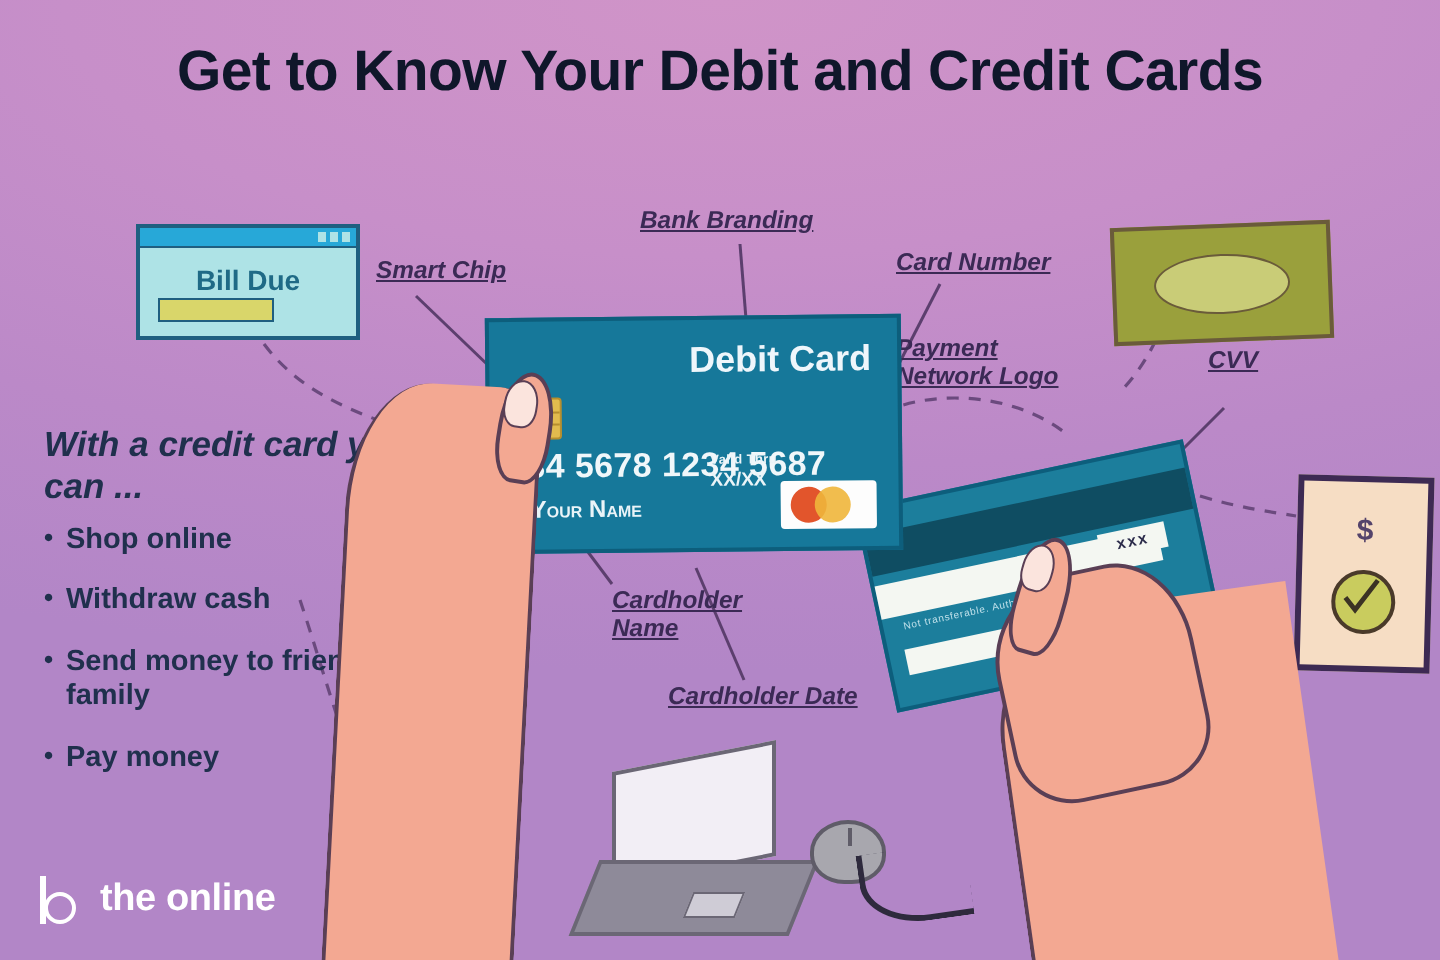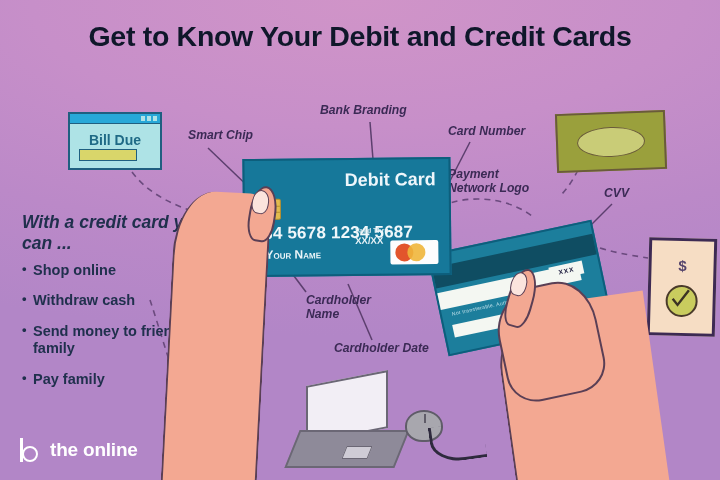--- a/index.html
+++ b/index.html
@@ -77,27 +77,28 @@
 
   
   .callout {
     position: absolute;
     font-size: 12.2px;
     font-style: italic;
     font-weight: bold;
     color: #3b2a55;
     line-height: 1.18;
     white-space: pre-line;
+    text-decoration: underline;
   }
 
   
   #bill-window {
     position: absolute;
     left: 68px; top: 112px;
-    width: 94px; height: 58px;
+    width: 112px; height: 58px;
     background: #aee3e6;
     border: 2.2px solid #1f5f80;
     box-sizing: border-box;
   }
   #bill-titlebar {
     height: 9px;
     background: #27a8d8;
     border-bottom: 1.6px solid #1f5f80;
     position: relative;
   }
@@ -511,29 +512,29 @@
         <path d="M7 14 L12 20 L23 5" stroke="#3b3324" stroke-width="2.4" fill="none"></path>
       </svg>
     </div>
   </div>
 
   <div id="lede">With a credit card you can ...</div>
   <ul id="bullets">
     <li>Shop online</li>
     <li>Withdraw cash</li>
     <li>Send money to friends and family</li>
-    <li>Pay family</li>
+    <li>Pay money</li>
   </ul>
 
   <div class="callout" style="left:188px; top:128px;">Smart Chip</div>
   <div class="callout" style="left:320px; top:103px;">Bank Branding</div>
   <div class="callout" style="left:448px; top:124px;">Card Number</div>
   <div class="callout" style="left:448px; top:167px;">Payment
 Network Logo</div>
-  <div class="callout" style="left:604px; top:186px;">CVV</div>
+  <div class="callout" style="left:604px; top:173px;">CVV</div>
   <div class="callout" style="left:306px; top:293px;">Cardholder
 Name</div>
   <div class="callout" style="left:334px; top:341px;">Cardholder Date</div>
 
   <div id="card-back">
     <div id="magstripe"></div>
     <div id="sigpanel"></div>
     <div id="cvv-box">xxx</div>
     <div id="back-microtext">Not transferable. Authorized signature</div>
     <div id="sig-line"></div>

